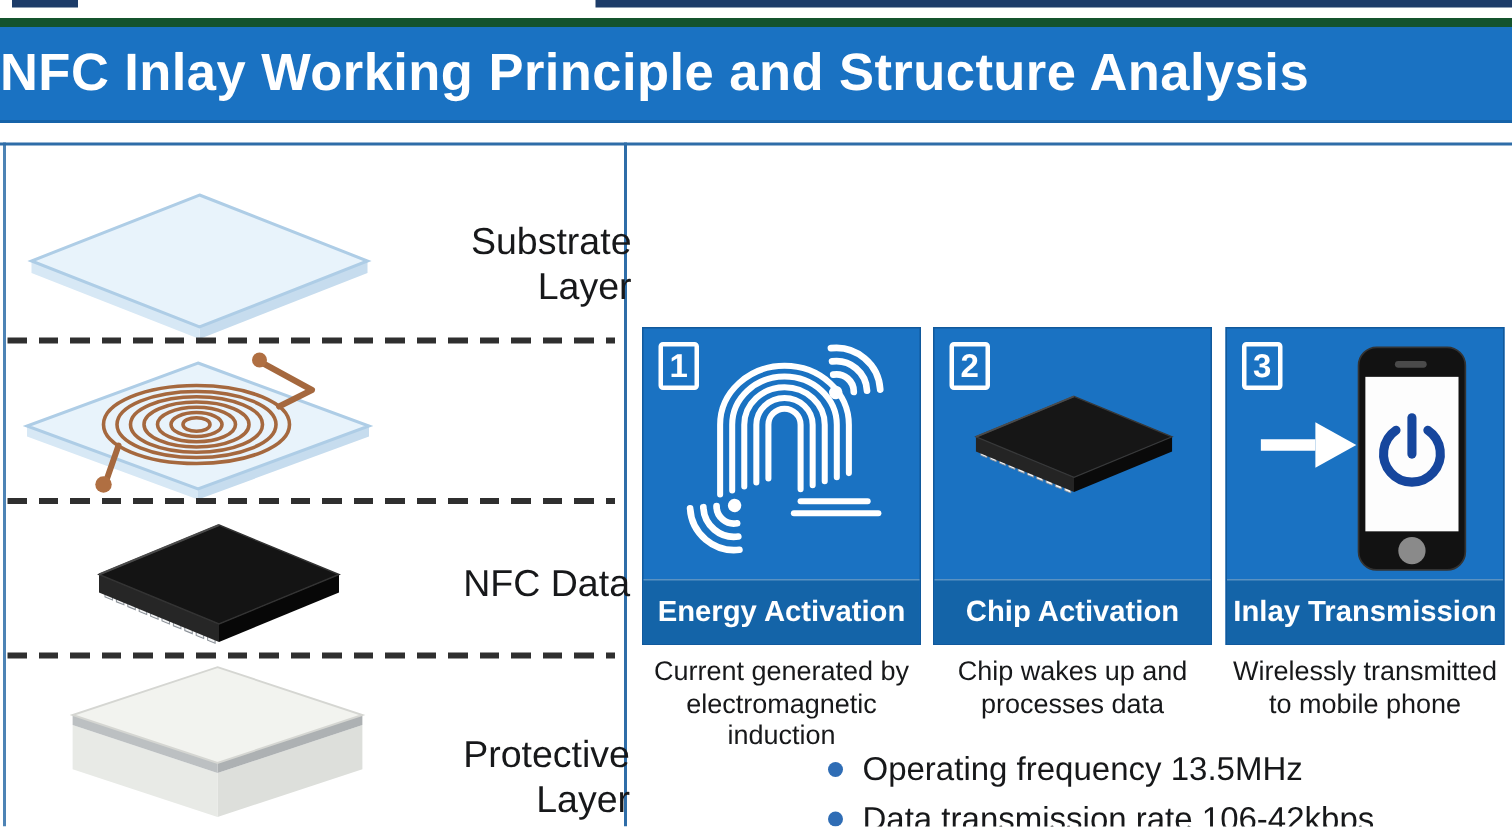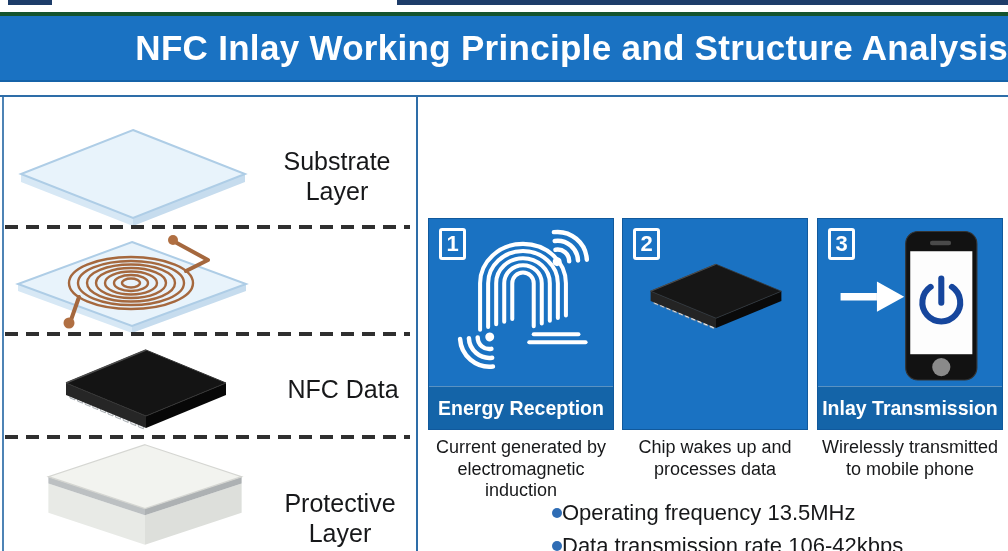--- a/index.html
+++ b/index.html
@@ -9,35 +9,35 @@
   *{margin:0;padding:0;box-sizing:border-box;}
   body{background:#ffffff;font-family:"Liberation Sans",sans-serif;}
   .stage{position:relative;width:1008px;height:551px;background:#fff;overflow:hidden;}
   .abs{position:absolute;}
 
   .topbar{height:5px;background:var(--navy);top:0;}
   .topbar-left{left:8px;width:44px;}
   .topbar-right{left:397px;width:611px;}
 
   .header{left:0;top:12px;width:1008px;height:70px;background:var(--accent);
-    border-top:4px solid #14532d;border-bottom:2px solid #1563a9;
-    display:flex;align-items:center;justify-content:flex-end;}
+    border-top:6px solid #14532d;border-bottom:2px solid #1563a9;
+    display:flex;align-items:center;justify-content:flex-start;}
   .header-title{color:#fff;font-size:35px;font-weight:700;letter-spacing:.3px;white-space:nowrap;}
 
   .rule-h{left:0;top:95px;width:1008px;height:2px;background:var(--divider);}
   .rule-left{left:2px;top:95px;width:2px;height:456px;background:var(--divider);opacity:.85;}
   .rule-v{left:416px;top:95px;width:2px;height:456px;background:var(--divider);}
 
   .dash{height:4px;background:repeating-linear-gradient(90deg,#2f2f2f 0 13px,transparent 13px 21px);}
   .dash1{left:5px;top:225px;width:405px;}
   .dash2{left:5px;top:332px;width:405px;}
   .dash3{left:5px;top:435px;width:405px;}
 
   .layer-label{color:var(--ink);font-size:25px;font-weight:500;line-height:1.18;
-    text-align:center;white-space:pre-line;}
+    text-align:right;white-space:pre-line;}
   .label-substrate{left:253px;top:147px;width:168px;}
   .label-antenna{left:258px;top:269px;width:164px;}
   .label-chip{left:266px;top:375px;width:154px;}
   .label-protective{left:260px;top:489px;width:160px;}
 
   .svg-substrate{left:14px;top:127px;width:238px;height:102px;}
   .svg-antenna{left:12px;top:234px;width:252px;height:100px;}
   .svg-chip{left:46px;top:346px;width:200px;height:104px;}
   .svg-box{left:40px;top:442px;width:210px;height:108px;}
 
@@ -49,21 +49,21 @@
     display:flex;align-items:center;justify-content:center;z-index:2;}
   .band{position:absolute;left:0;right:0;bottom:0;height:43px;background:var(--band);
     border-top:1px solid rgba(255,255,255,.3);display:flex;align-items:center;justify-content:center;}
   .band-label{color:#fff;font-size:19.5px;font-weight:700;white-space:nowrap;}
 
   .desc{top:437px;text-align:center;font-size:18px;line-height:1.2;color:var(--ink);
     font-weight:500;white-space:pre-line;}
   .desc1{left:420px;width:202px;} .desc2{left:615px;width:200px;} .desc3{left:810px;width:200px;}
 
   .specs{left:552px;top:500px;}
-  .spec-row{display:flex;align-items:center;margin-bottom:7px;
+  .spec-row{display:flex;align-items:center;gap:13px;margin-bottom:7px;
     font-size:22px;color:var(--ink);font-weight:500;white-space:nowrap;}
   .spec-bullet{width:10px;height:10px;border-radius:50%;background:var(--bullet);flex:none;}
 </style>
 </head>
 <body>
 
 <div class="stage">
 
   <div class="abs topbar topbar-left"></div>
   <div class="abs topbar topbar-right"></div>
@@ -162,21 +162,21 @@
       <g transform="translate(42,131) rotate(220)">
         <g fill="none" stroke="#fff" stroke-width="5" stroke-linecap="round">
           <path d="M -10,0 A 13,13 0 0 1 10,0"></path>
           <path d="M -17,-7 A 23,23 0 0 1 17,-7"></path>
           <path d="M -24,-14 A 33,33 0 0 1 24,-14"></path>
         </g>
         <circle cx="0" cy="9" r="5" fill="#fff"></circle>
       </g>
     </svg>
     <div class="band">
-      <div class="band-label">Energy Reception</div>
+      <div class="band-label">Energy Activation</div>
     </div>
   </div>
 
   <div class="abs card card2">
     <div class="badge">2</div>
     <svg style="position:absolute;left:11px;top:42px;width:164px;height:85px;" viewBox="0 0 200 104">
       <g fill="#f2f3f4" stroke="#8a9097" stroke-width="0.7">
         <polygon points="24,45 29,47 29,54 24,52"></polygon>
         <polygon points="31.6,48.2 36.6,50.2 36.6,57.2 31.6,55.2"></polygon>
         <polygon points="39.2,51.4 44.2,53.4 44.2,60.4 39.2,58.4"></polygon>
@@ -186,20 +186,23 @@
         <polygon points="69.6,64.2 74.6,66.2 74.6,73.2 69.6,71.2"></polygon>
         <polygon points="77.2,67.4 82.2,69.4 82.2,76.4 77.2,74.4"></polygon>
         <polygon points="84.8,70.6 89.8,72.6 89.8,79.6 84.8,77.6"></polygon>
         <polygon points="92.4,73.8 97.4,75.8 97.4,82.8 92.4,80.8"></polygon>
       </g>
       <polygon points="180,37 180,49 100,82 100,70" fill="#0a0a0a"></polygon>
       <polygon points="20,37 20,49 100,82 100,70" fill="#242424"></polygon>
       <polygon points="100,4 180,37 100,70 20,37" fill="#161616" stroke="#383838" stroke-width="1"></polygon>
       <polyline points="20,37 100,4" fill="none" stroke="#4a4a4a" stroke-width="1.4"></polyline>
     </svg>
+    <div class="band">
+      <div class="band-label">Chip Activation</div>
+    </div>
   </div>
 
   <div class="abs card card3">
     <div class="badge">3</div>
     <svg style="position:absolute;left:2px;top:8px;width:182px;height:156px;" viewBox="0 0 186 206">
       <path d="M 0,92 H 48" stroke="#fff" stroke-width="10"></path>
       <polygon points="48,72 48,112 84,92" fill="#fff"></polygon>
       <rect x="86" y="6" width="94" height="196" rx="16" fill="#121212" stroke="#333" stroke-width="1.5"></rect>
       <rect x="118" y="18" width="28" height="6" rx="3" fill="#4a4a4a"></rect>
       <rect x="92" y="32" width="82" height="136" fill="#fdfdfd"></rect>

